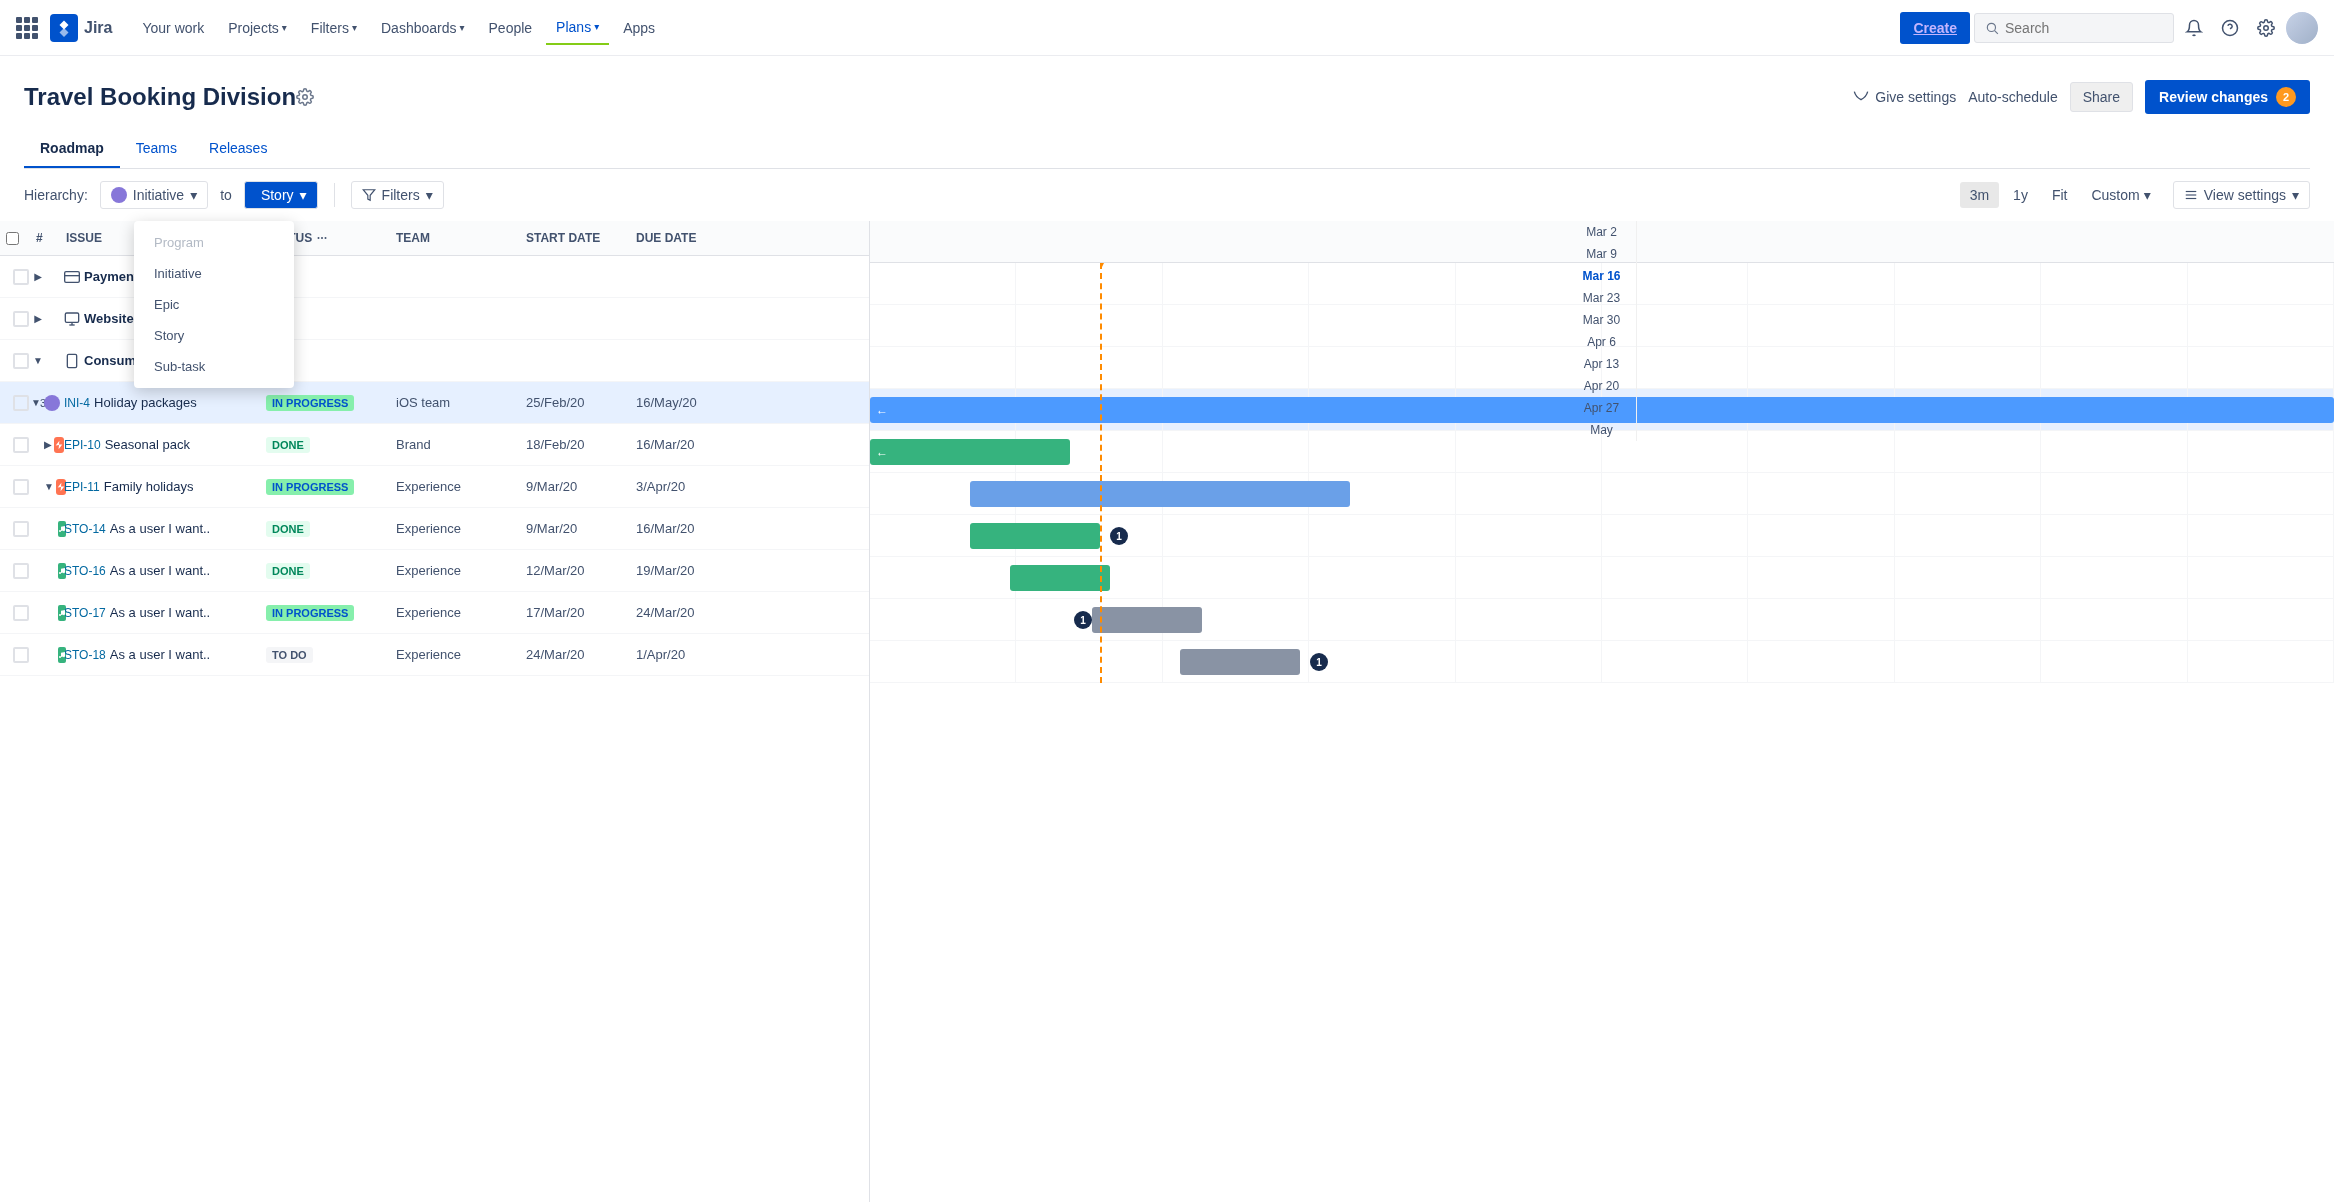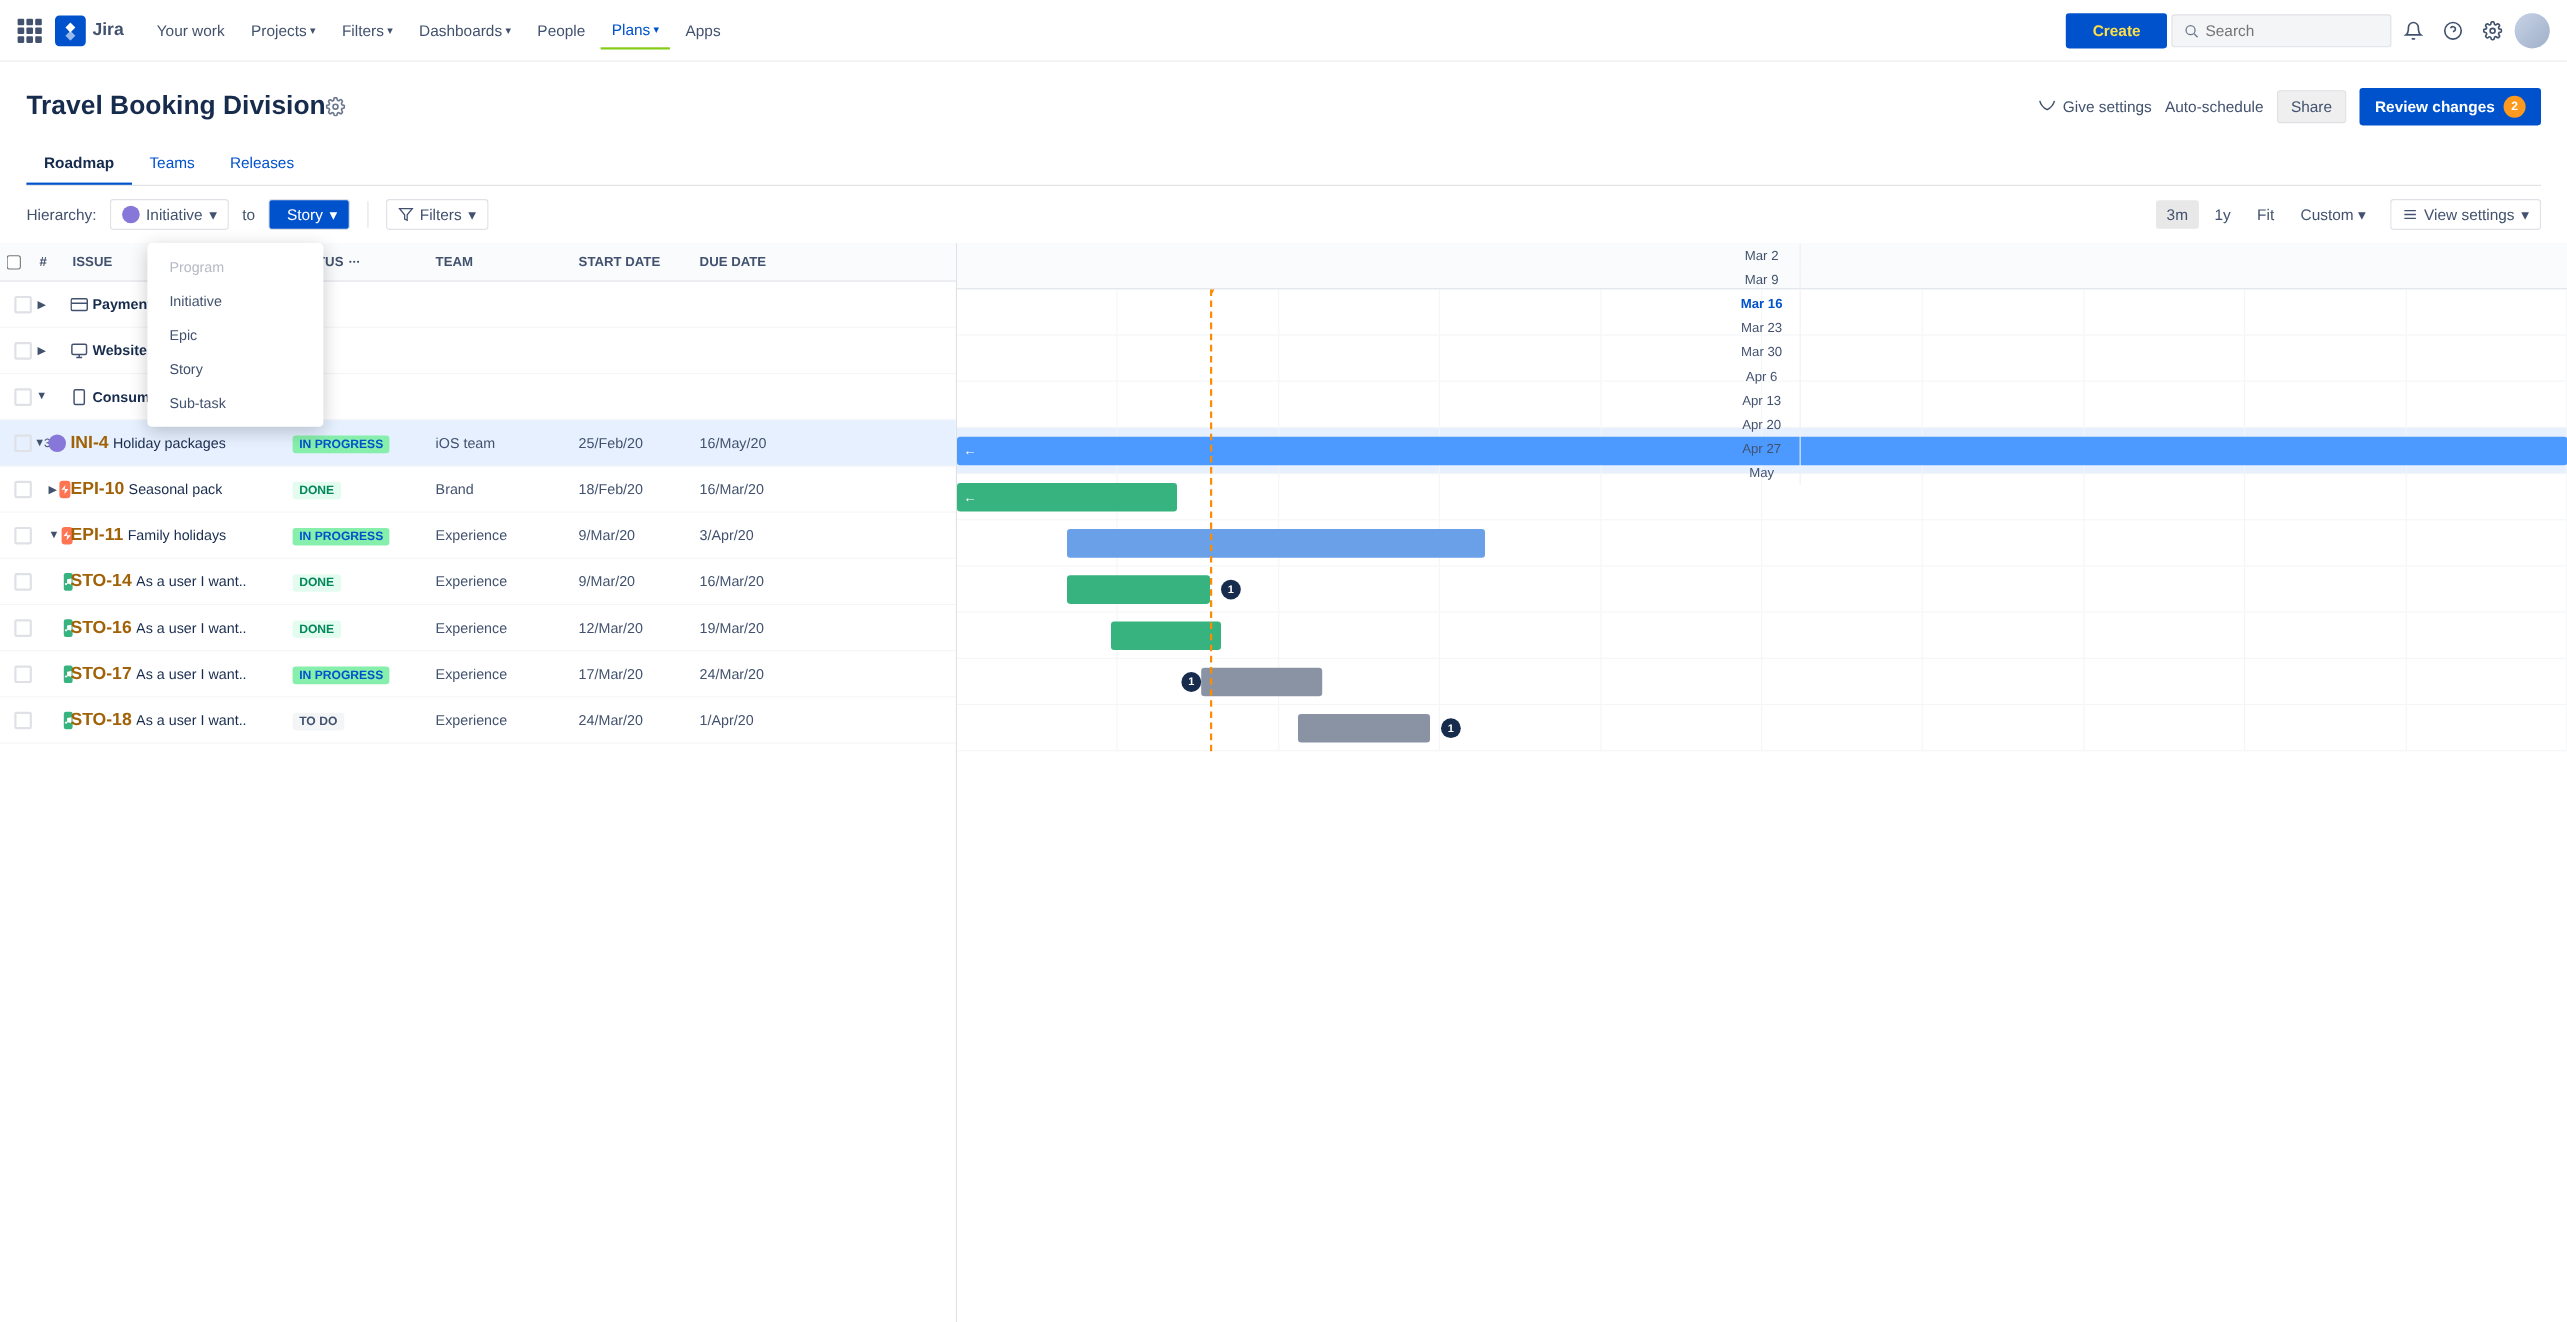--- a/index.html
+++ b/index.html
@@ -10,21 +10,21 @@
     .topnav .apps-icon { display: grid; grid-template-columns: repeat(3,6px); gap: 2px; margin-right: 8px; cursor: pointer; }
     .topnav .apps-icon span { width: 6px; height: 6px; background: #42526e; border-radius: 1px; }
     .jira-logo { display: flex; align-items: center; gap: 6px; margin-right: 16px; }
     .jira-logo .logo-icon { width: 28px; height: 28px; background: #0052cc; border-radius: 4px; display: flex; align-items: center; justify-content: center; }
     .jira-logo .logo-icon svg { width: 18px; height: 18px; }
     .jira-logo .logo-text { font-size: 16px; font-weight: 600; color: #42526e; }
     .nav-item { padding: 8px 10px; color: #42526e; cursor: pointer; border-radius: 3px; display: flex; align-items: center; gap: 3px; font-size: 14px; white-space: nowrap; }
     .nav-item.active { color: #0052cc; border-bottom: 2px solid #84cc16; border-radius: 0; }
     .nav-chevron { font-size: 10px; }
     .nav-spacer { flex: 1; }
-    .create-btn { background: #0052cc; color: #fde047; border: none; padding: 8px 24px; border-radius: 3px; font-weight: 600; cursor: pointer; font-size: 14px; }
+    .create-btn { background: #0052cc; color: #c4b5fd; border: none; padding: 8px 13px; border-radius: 3px; font-weight: 600; cursor: pointer; font-size: 14px; text-decoration: underline; }
     .search-box { display: flex; align-items: center; border: 1px solid #dfe1e6; border-radius: 3px; padding: 6px 10px; gap: 6px; width: 200px; background: #f4f5f7; }
     .search-box input { border: none; background: transparent; outline: none; font-size: 14px; color: #42526e; width: 130px; }
     .icon-btn { width: 32px; height: 32px; border-radius: 50%; display: flex; align-items: center; justify-content: center; cursor: pointer; color: #42526e; }
     .avatar { width: 32px; height: 32px; border-radius: 50%; background: #c7d2e7; overflow: hidden; }
 
     
     .page { padding: 24px 24px 0 24px; }
     .page-header { display: flex; align-items: center; justify-content: space-between; margin-bottom: 16px; }
     .page-title { display: flex; align-items: center; gap: 0; font-size: 24px; font-weight: 600; color: #172b4d; }
     .gear-icon { color: #6b778c; cursor: pointer; }
@@ -71,21 +71,21 @@
     .fields-header { display: flex; align-items: center; gap: 4px; }
 
     
     .scope-row { display: grid; grid-template-columns: 30px 30px 200px 130px 130px 110px 110px; align-items: center; border-bottom: 1px solid #f4f5f7; min-height: 42px; }
     .scope-row.highlight { background: #e6f0ff; }
     .checkbox { width: 16px; height: 16px; border: 2px solid #dfe1e6; border-radius: 2px; margin: 0 7px; flex-shrink: 0; cursor: pointer; }
     .expand-btn { width: 16px; height: 16px; display: flex; align-items: center; justify-content: center; cursor: pointer; color: #42526e; font-size: 10px; }
     .issue-cell { display: flex; align-items: center; gap: 4px; padding: 0 4px; }
     .issue-icon { width: 16px; height: 16px; border-radius: 2px; flex-shrink: 0; display: flex; align-items: center; justify-content: center; font-size: 9px; }
     .icon-initiative { background: #8777d9; }
-    .issue-key { color: #a16207; font-size: 16px; cursor: pointer; white-space: nowrap; font-weight: bold; }
+    .issue-key { color: #0369a1; font-size: 12px; cursor: pointer; white-space: nowrap; }
     .issue-name { color: #172b4d; font-size: 13px; white-space: nowrap; overflow: hidden; text-overflow: ellipsis; max-width: 120px; }
     .issue-name.bold { font-weight: 600; }
 
     .status-badge { font-size: 11px; font-weight: 600; padding: 2px 6px; border-radius: 3px; white-space: nowrap; }
     .status-inprogress { color: #0052cc; background: #86efac; }
     .status-done { color: #00875a; background: #e3fcef; }
     .status-todo { color: #42526e; background: #f4f5f7; }
 
     .cell { padding: 0 6px; font-size: 13px; color: #42526e; }
     .num-badge { background: #172b4d; color: #fff; border-radius: 50%; width: 18px; height: 18px; display: flex; align-items: center; justify-content: center; font-size: 10px; font-weight: 700; margin-left: 4px; }

